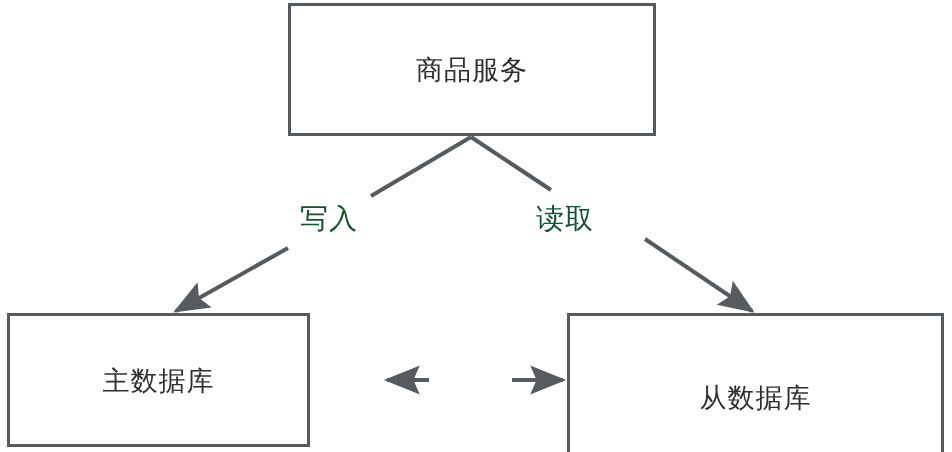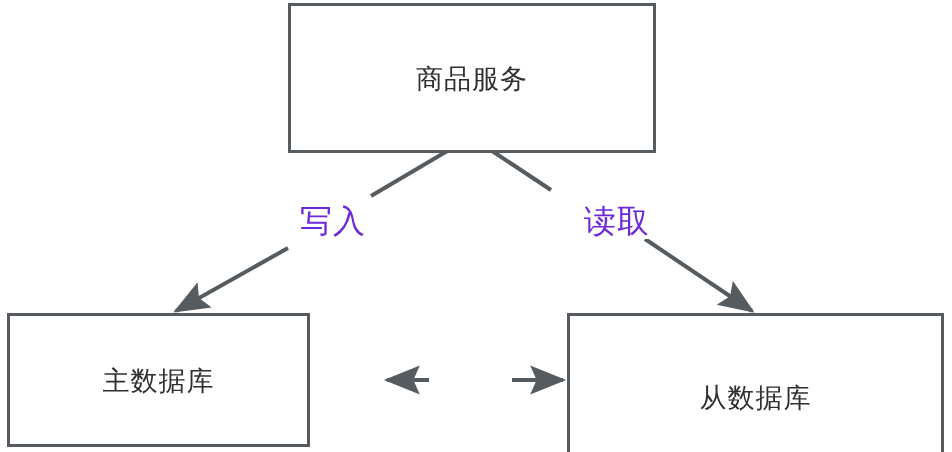--- a/index.html
+++ b/index.html
@@ -39,50 +39,50 @@
     font-size: 27px;
     color: #2f2f2f;
     letter-spacing: 1px;
     line-height: 1;
     white-space: nowrap;
   }
   #node-product-service {
     left: 288px;
     top: 3px;
     width: 368px;
-    height: 150px;
+    height: 133px;
   }
   #node-master-db {
     left: 7px;
     top: 313px;
     width: 303px;
     height: 134px;
   }
   #node-slave-db {
     left: 567px;
     top: 313px;
     width: 377px;
     height: 169px;
   }
   .edge-label {
     position: absolute;
-    font-size: 32px;
-    color: #6d28d9;
+    font-size: 28px;
+    color: #14532d;
     letter-spacing: 1px;
     line-height: 1;
     white-space: nowrap;
     background: #ffffff;
     padding: 2px 6px;
   }
   #edge-label-write {
     left: 294px;
     top: 203px;
   }
   #edge-label-read {
-    left: 578px;
+    left: 530px;
     top: 203px;
     text-align: right;
   }
   #edge-label-sync {
     left: 433px;
     top: 366px;
   }
 </style>
 </head>
 <body>

